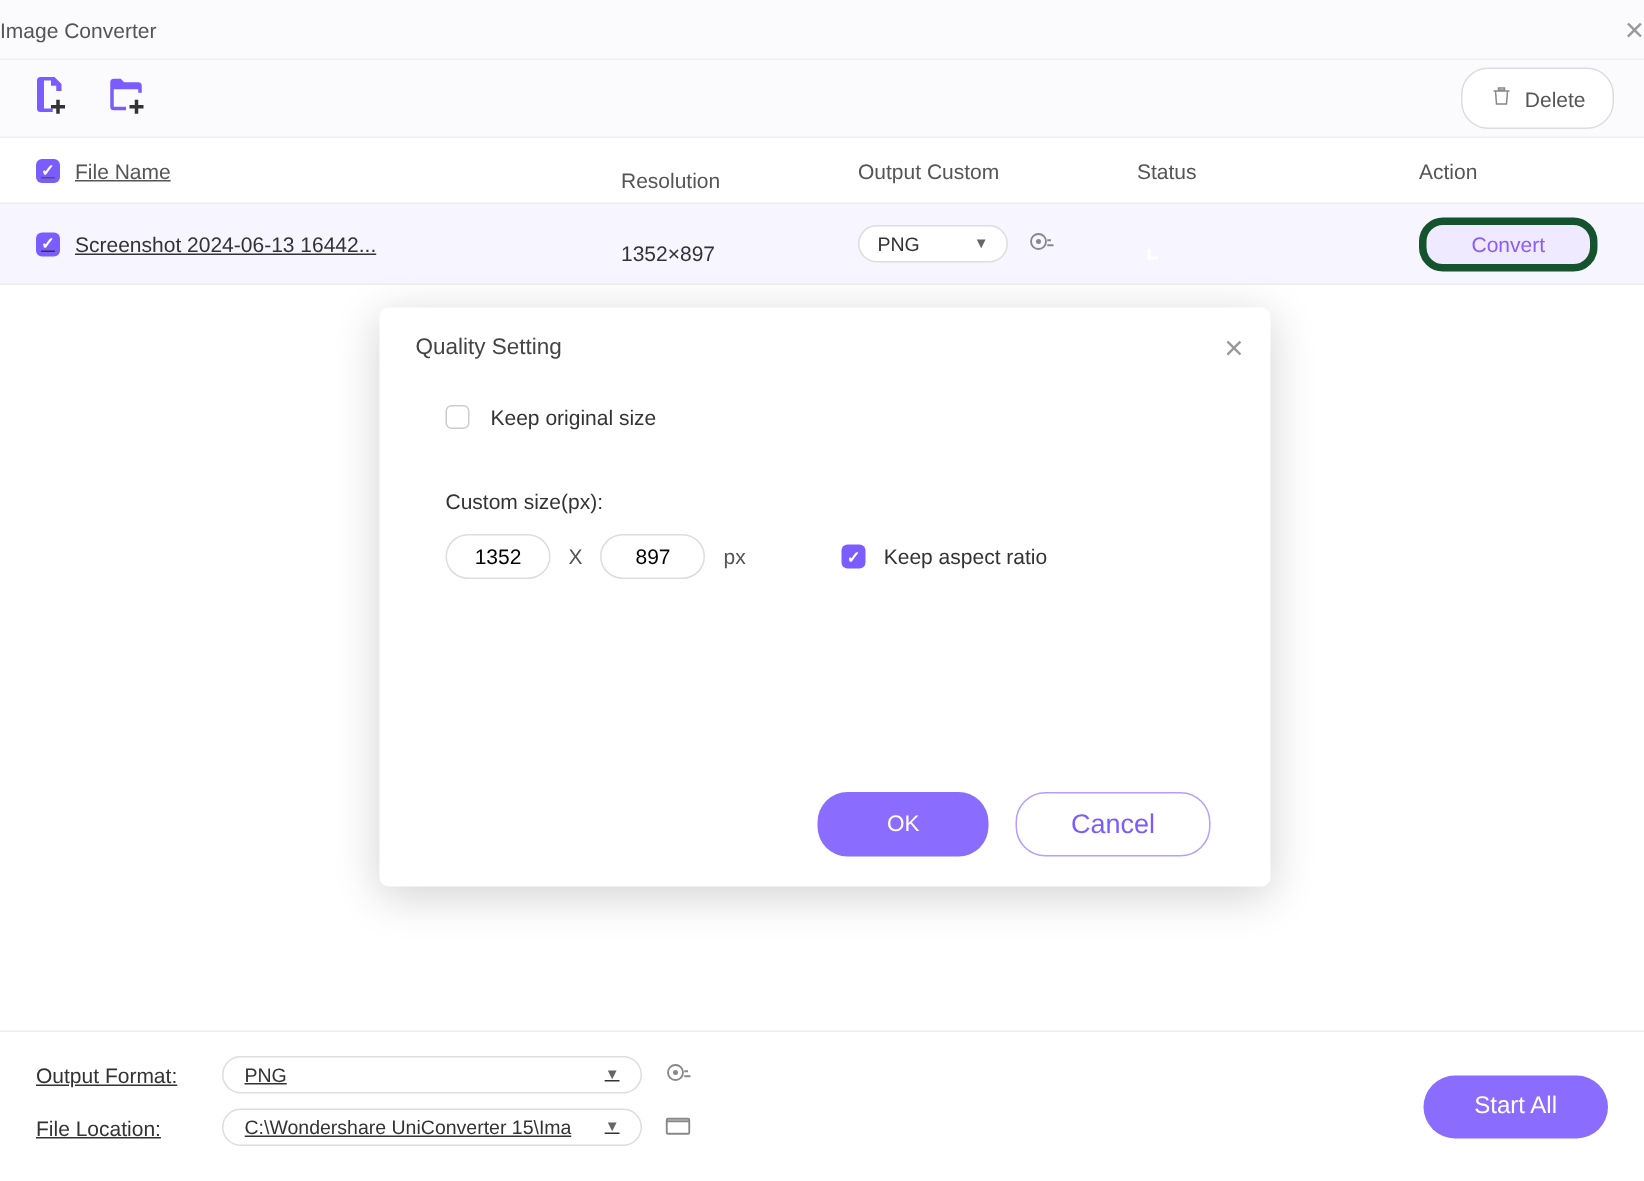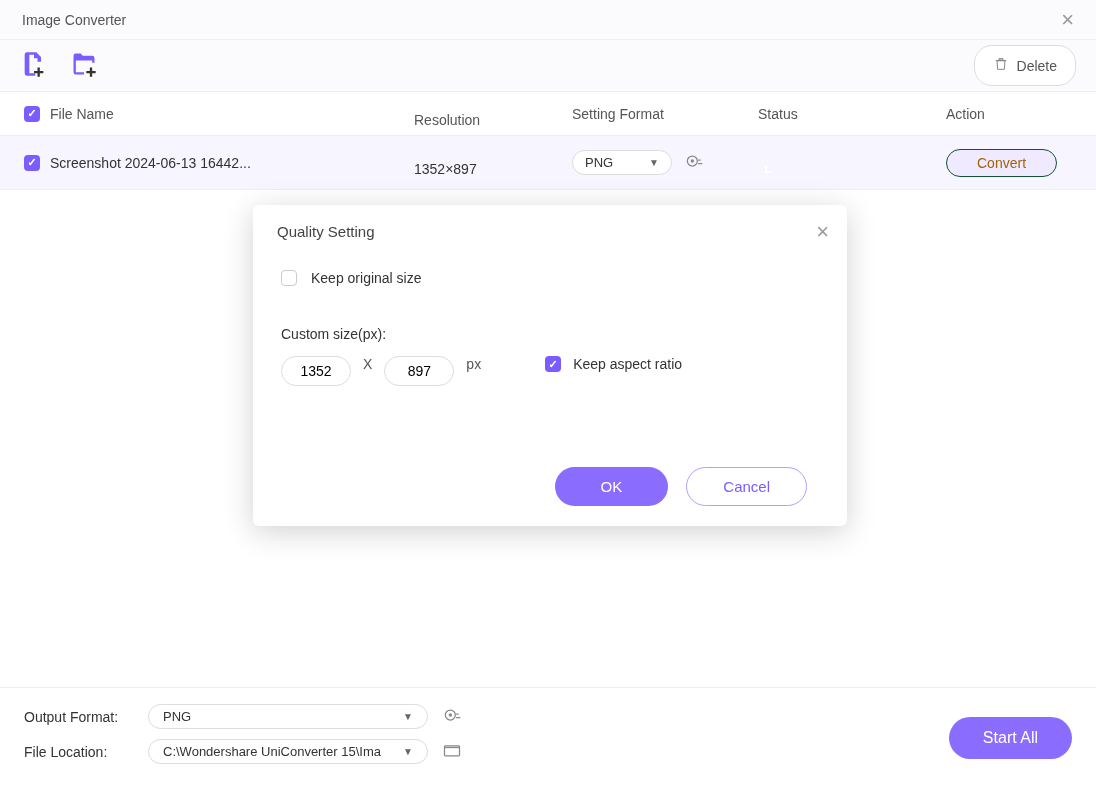--- a/index.html
+++ b/index.html
@@ -1,61 +1,61 @@
 <!DOCTYPE html>
 <html><head>
 <meta charset="utf-8">
 <style>
   * { box-sizing: border-box; margin: 0; padding: 0; font-family: -apple-system, BlinkMacSystemFont, "Segoe UI", Arial, sans-serif; }
   body { width: 1096px; height: 787px; background: #fff; overflow: hidden; position: relative; color: #333; }
 
-  .titlebar { height: 40px; background: #fbfbfd; border-bottom: 1px solid #efefef; display: flex; align-items: center; padding: 0 22px; font-size: 14px; color: #555; justify-content: flex-end; }
+  .titlebar { height: 40px; background: #fbfbfd; border-bottom: 1px solid #efefef; display: flex; align-items: center; padding: 0 0; font-size: 14px; color: #555; justify-content: flex-end; }
   .titlebar .close { margin-left: auto; cursor: pointer; color: #999; font-size: 22px; }
 
   .toolbar { height: 52px; background: #fbfbfd; border-bottom: 1px solid #efefef; display: flex; align-items: center; padding: 0 20px; gap: 22px; }
   .toolbar .icon-btn { cursor: pointer; color: #7b5cff; }
   .delete-btn { margin-left: auto; display: flex; align-items: center; gap: 8px; border: 1px solid #ddd; border-radius: 18px; padding: 10px 18px; font-size: 14px; color: #555; cursor: pointer; background: #fff; }
 
   .table-head { height: 44px; display: flex; align-items: center; border-bottom: 1px solid #eee; padding: 0 24px; font-size: 14px; color: #555; }
-  .col-file { display: flex; align-items: flex-end; gap: 10px; width: 390px; }
+  .col-file { display: flex; align-items: flex-end; gap: 10px; width: 390px; text-decoration: underline; }
   .col-res { width: 158px; margin-top: 12px; }
   .col-fmt { width: 186px; }
   .col-status { width: 188px; }
   .col-action { flex: 1; }
 
   .row { height: 54px; display: flex; align-items: center; padding: 0 24px; font-size: 14px; background: #f7f5ff; border-bottom: 1px solid #eee; }
   .checkbox { width: 16px; height: 16px; border-radius: 4px; display: inline-flex; align-items: center; justify-content: center; flex-shrink: 0; }
   .checkbox.checked { background: #7b5cff; }
   .checkbox.checked::after { content: "✓"; color: #fff; font-size: 11px; font-weight: bold; }
   .checkbox.unchecked { border: 1.5px solid #ccc; background: #fff; }
 
   .fmt-select { display: inline-flex; align-items: center; justify-content: space-between; padding: 4px 12px; border: 1px solid #ddd; border-radius: 14px; width: 100px; font-size: 13px; background: #fff; cursor: pointer; }
   .gear { color: #888; cursor: pointer; margin-left: 12px; }
   .clock-icon { width: 16px; height: 16px; border-radius: 50%; background: #f7b731; position: relative; }
   .clock-icon::after { content: ""; position: absolute; width: 5px; height: 5px; border-left: 2px solid #fff; border-bottom: 2px solid #fff; top: 3px; left: 7px; }
 
-  .convert-btn { border: 1px solid #14532d; color: #a16207; background: #efeaff; border-radius: 16px; padding: 5px 30px; font-size: 14px; cursor: pointer; }
+  .convert-btn { border: 5px solid #14532d; color: #8b5cf6; background: #efeaff; border-radius: 16px; padding: 5px 30px; font-size: 14px; cursor: pointer; }
 
   .footer { position: absolute; bottom: 0; left: 0; right: 0; height: 100px; border-top: 1px solid #eee; padding: 16px 24px; display: flex; flex-direction: column; gap: 10px; font-size: 14px; }
-  .footer-row { display: flex; align-items: center; gap: 14px; }
+  .footer-row { display: flex; align-items: center; gap: 14px; text-decoration: underline; }
   .footer-row label { width: 110px; color: #333; }
   .footer-select { display: inline-flex; align-items: center; justify-content: space-between; padding: 4px 14px; border: 1px solid #ddd; border-radius: 14px; width: 280px; font-size: 13px; cursor: pointer; }
   .start-all { position: absolute; right: 24px; bottom: 28px; background: #8a6cff; color: #ffffff; border: none; border-radius: 22px; padding: 12px 34px; font-size: 16px; cursor: pointer; }
   .folder-icon { color: #888; cursor: pointer; }
 
   
-  .dialog { position: absolute; left: 253px; top: 205px; width: 594px; height: 321px; background: #fff; border-radius: 6px; box-shadow: 0 6px 30px rgba(0,0,0,.18); padding: 18px 24px; }
+  .dialog { position: absolute; left: 253px; top: 205px; width: 594px; height: 386px; background: #fff; border-radius: 6px; box-shadow: 0 6px 30px rgba(0,0,0,.18); padding: 18px 24px; }
   .dialog h3 { font-size: 15px; font-weight: 500; color: #444; }
   .dialog .dclose { position: absolute; right: 18px; top: 14px; color: #999; font-size: 22px; cursor: pointer; }
-  .d-row { display: flex; align-items: flex-start; gap: 14px; margin-top: 30px; margin-left: 4px; font-size: 14px; }
+  .d-row { display: flex; align-items: center; gap: 14px; margin-top: 30px; margin-left: 20px; font-size: 14px; }
   .d-label { font-size: 14px; color: #333; }
   .size-input { width: 70px; height: 30px; border: 1px solid #ddd; border-radius: 15px; text-align: center; font-size: 14px; }
   .dialog-footer { position: absolute; bottom: 20px; right: 40px; display: flex; gap: 18px; }
   .btn-ok { background: #8a6cff; color: #fff; border: none; border-radius: 20px; padding: 10px 46px; font-size: 15px; cursor: pointer; }
-  .btn-cancel { background: #fff; color: #7b5cff; border: 1.5px solid #b49eff; border-radius: 20px; padding: 10px 36px; font-size: 15px; cursor: pointer; }
+  .btn-cancel { background: #fff; color: #7b5cff; border: 1.5px solid #b49eff; border-radius: 20px; padding: 10px 36px; font-size: 18px; cursor: pointer; }
   .chev { font-size: 10px; color: #666; }
   .sep { color: #555; }
 </style>
 </head>
 <body>
 
 <div class="titlebar">
   <span>Image Converter</span>
   <span class="close">×</span>
 </div>
@@ -82,21 +82,21 @@
     <span>Delete</span>
   </div>
 </div>
 
 <div class="table-head">
   <div class="col-file">
     <span class="checkbox checked"></span>
     <span>File Name</span>
   </div>
   <div class="col-res">Resolution</div>
-  <div class="col-fmt">Setting Format</div>
+  <div class="col-fmt">Output Custom</div>
   <div class="col-status">Status</div>
   <div class="col-action">Action</div>
 </div>
 
 <div class="row">
   <div class="col-file">
     <span class="checkbox checked"></span>
     <span>Screenshot 2024-06-13 16442...</span>
   </div>
   <div class="col-res">1352×897</div>

